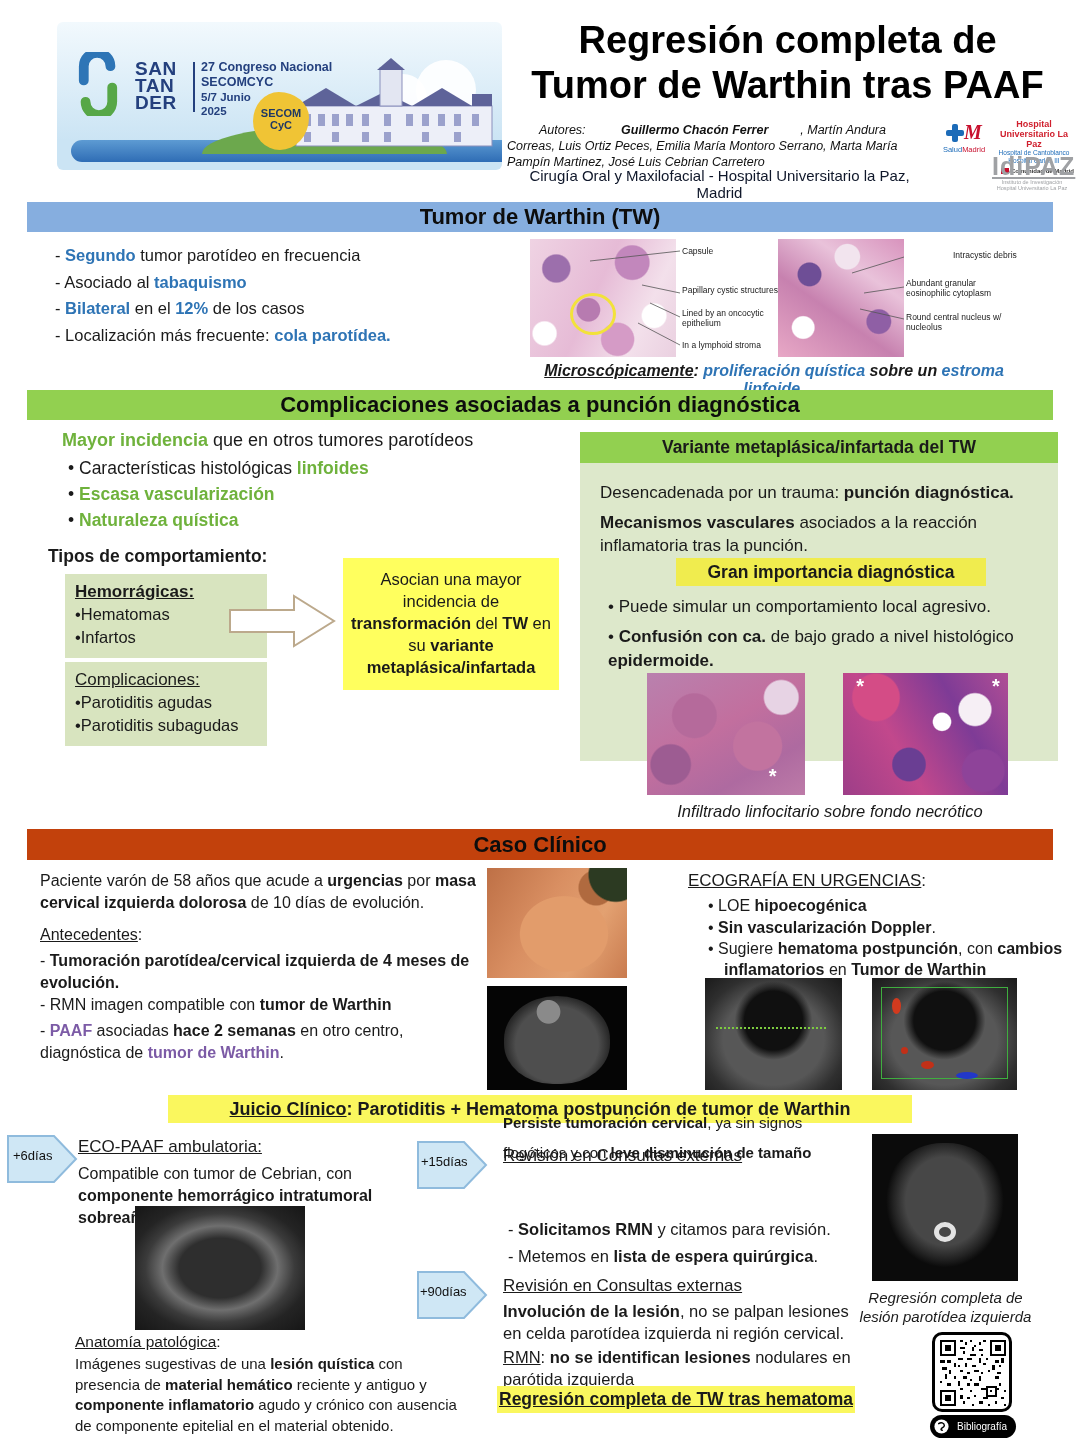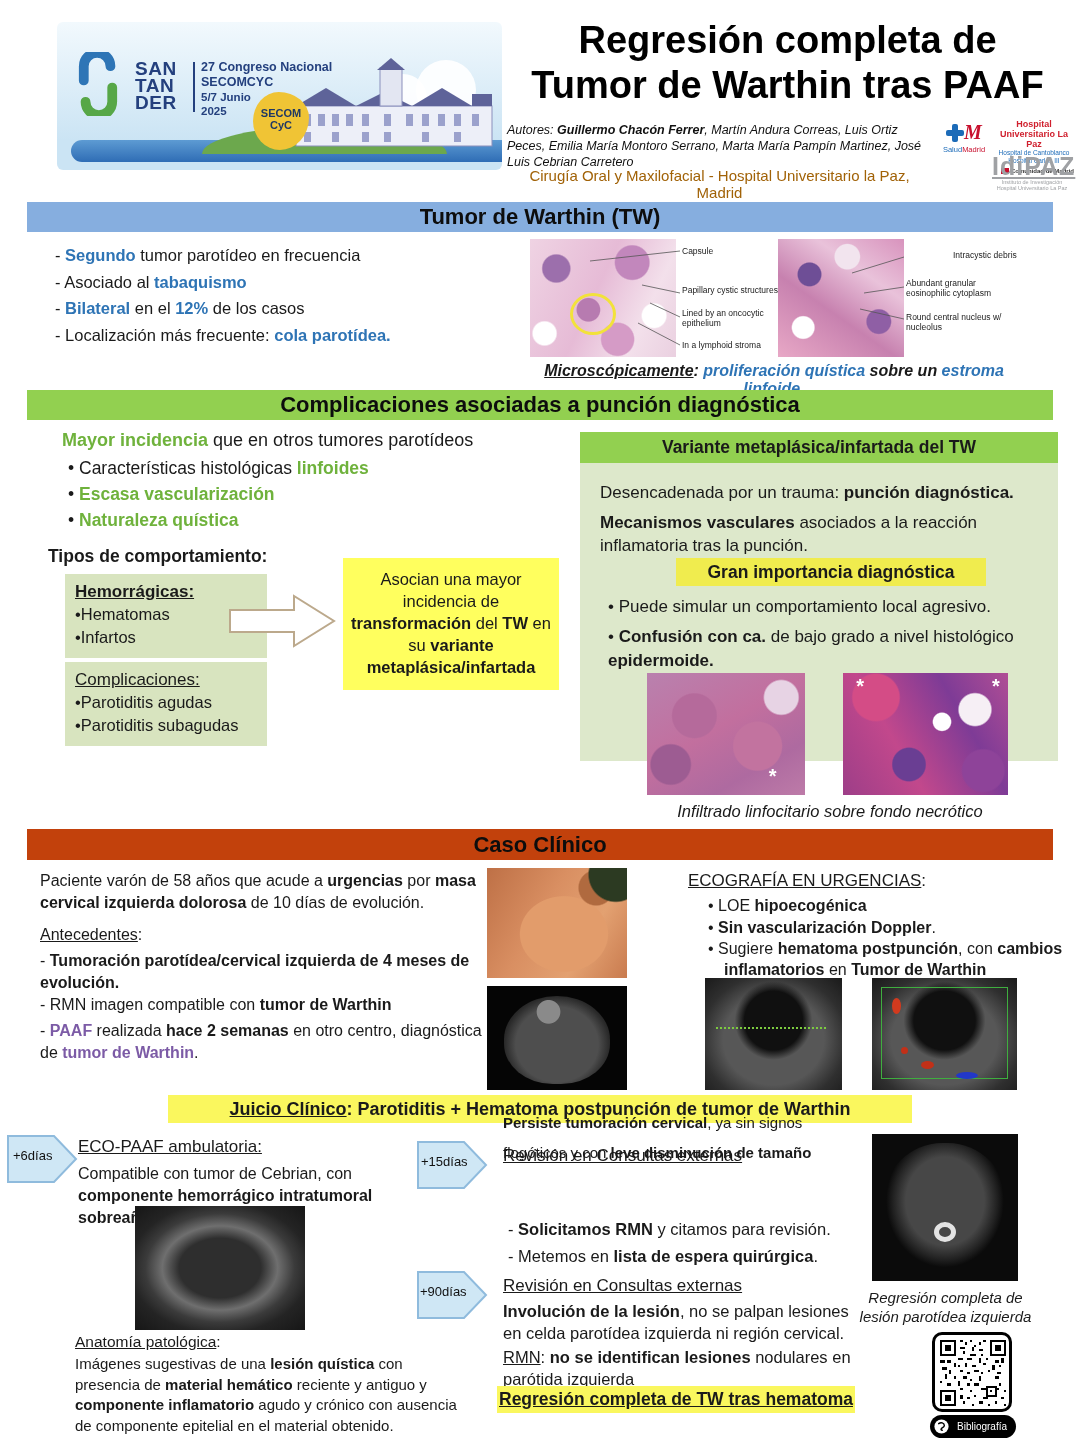--- a/index.html
+++ b/index.html
@@ -2,21 +2,21 @@
 <html><head>
 <meta charset="utf-8">
 <style>
   html,body{margin:0;padding:0;background:#fff;}
   .poster{position:relative;width:1080px;height:1440px;background:#fff;
           font-family:"Liberation Sans",sans-serif;color:#1a1a1a;overflow:hidden;}
   .poster *{box-sizing:border-box;}
   
   .rt-b{font-weight:700;}
   .rt-u{text-decoration:underline;}
-  .rt-i{font-style:italic;}
+  .rt-i{font-style:italic;margin-left:32px;}
   .rt-blue{color:#2E74B5;font-weight:700;}
   .rt-green{color:#6FB23C;font-weight:700;}
   .rt-purple{color:#7C5BA6;font-weight:700;}
 
   
   .banner{position:absolute;left:57px;top:22px;width:445px;height:148px;border-radius:6px;
           background:linear-gradient(180deg,#F2F9FD 0%,#CBE4F4 80%);overflow:hidden;}
   .wave{position:absolute;left:14px;right:0;bottom:8px;height:22px;z-index:1;
         background:linear-gradient(180deg,#5D9BD3,#2F6DB5);border-radius:11px 0 0 11px;}
   .hill{position:absolute;right:55px;bottom:16px;width:245px;height:28px;background:#6CA84D;
@@ -29,21 +29,21 @@
   .congress .c1{font-size:12.5px;font-weight:700;line-height:15px;}
   .congress .c2{font-size:11.5px;font-weight:600;line-height:14px;}
   .secom-badge{position:absolute;left:196px;top:70px;width:56px;height:58px;z-index:4;
         background:#F0C435;border-radius:46% 54% 52% 48%/50% 44% 56% 50%;
         color:#1F3864;font-weight:800;text-align:center;padding-top:15px;font-size:11px;line-height:12px;}
   .building{position:absolute;right:2px;bottom:18px;z-index:3;}
   .title-block{position:absolute;left:505px;top:18px;width:565px;text-align:center;}
   .title-line{font-size:38px;font-weight:800;line-height:45px;color:#000;}
   .authors{position:absolute;left:507px;top:122px;width:428px;font-size:12.5px;font-style:italic;
            line-height:16px;color:#111;}
-  .affil{position:absolute;left:507px;top:167px;width:425px;text-align:center;font-size:15px;color:#a16207;}
+  .affil{position:absolute;left:507px;top:167px;width:425px;text-align:center;font-size:15px;color:#0f172a;}
   .logo-salud{position:absolute;left:938px;top:121px;width:52px;text-align:center;}
   .cross{position:relative;display:inline-block;width:18px;height:18px;vertical-align:middle;}
   .cross:before,.cross:after{content:"";position:absolute;background:#1C6BB8;border-radius:2px;}
   .cross:before{left:6px;top:0;width:6px;height:18px;}
   .cross:after{left:0;top:6px;width:18px;height:6px;}
   .bigM{font-family:"Liberation Serif",serif;font-weight:700;font-style:italic;font-size:20px;color:#C8102E;vertical-align:middle;}
   .salud-name{font-size:7.5px;margin-top:1px;}
   .salud-name .s1{color:#1C6BB8;} .salud-name .s2{color:#C8102E;}
   .logo-hospital{position:absolute;left:994px;top:119px;width:80px;text-align:center;}
   .h-name{font-size:9px;font-weight:700;color:#D0202E;line-height:10px;}
@@ -349,21 +349,21 @@
     <span class="aster" style="right:5%;top:2%;">*</span>
   </div>
   <div class="caption2">Infiltrado linfocitario sobre fondo necrótico</div>
 
   <div class="bar bar3">Caso Clínico</div>
 
   <div class="c-p1"><span>Paciente varón de 58 años que acude a </span><span class="rt-b">urgencias</span><span> por </span><span class="rt-b">masa cervical izquierda dolorosa</span><span> de 10 días de evolución.</span></div>
   <div class="c-ante"><span class="rt-u">Antecedentes</span><span>:</span></div>
   <div class="c-a1"><span>- </span><span class="rt-b">Tumoración parotídea/cervical izquierda de 4 meses de evolución.</span></div>
   <div class="c-a2"><span>- RMN imagen compatible con </span><span class="rt-b">tumor de Warthin</span></div>
-  <div class="c-a3"><span>- </span><span class="rt-purple">PAAF</span><span> realizada </span><span class="rt-b">hace 2 semanas</span><span> en otro centro, diagnóstica de </span><span class="rt-purple">tumor de Warthin</span><span>.</span></div>
+  <div class="c-a3"><span>- </span><span class="rt-purple">PAAF</span><span> asociadas </span><span class="rt-b">hace 2 semanas</span><span> en otro centro, diagnóstica de </span><span class="rt-purple">tumor de Warthin</span><span>.</span></div>
 
   <div class="neck"></div>
   <div class="mri1"></div>
 
   <div class="eco-h"><span class="rt-u">ECOGRAFÍA EN URGENCIAS</span><span>:</span></div>
   <div class="eco-list">
     <div><span>•  LOE </span><span class="rt-b">hipoecogénica</span></div>
     <div><span>•  </span><span class="rt-b">Sin vascularización Doppler</span><span>.</span></div>
     <div><span>•  Sugiere </span><span class="rt-b">hematoma postpunción</span><span>, con </span><span class="rt-b">cambios inflamatorios</span><span> en </span><span class="rt-b">Tumor de Warthin</span></div>
   </div>

